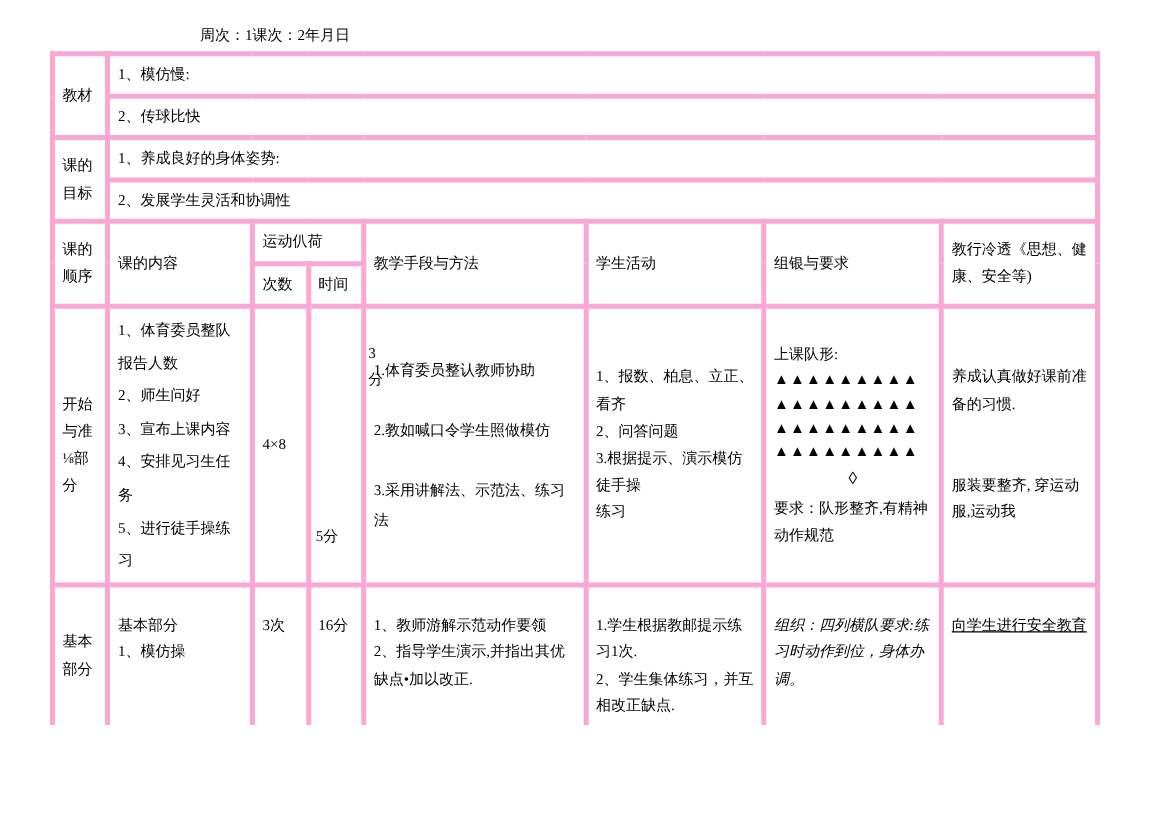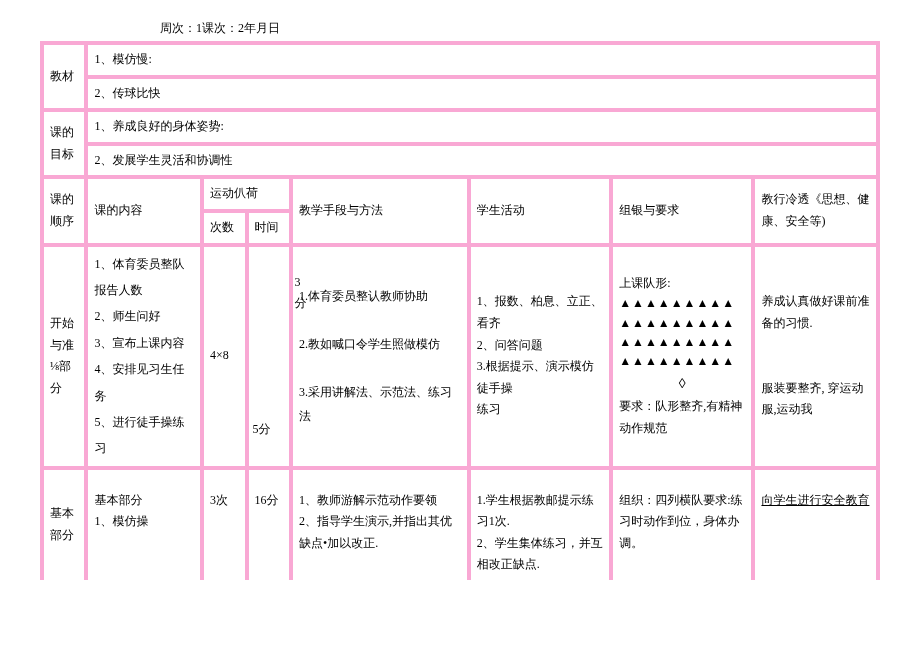--- a/index.html
+++ b/index.html
@@ -155,18 +155,18 @@
     <td class="vtop" style="border-bottom:none; padding-top:20px;">
       <div>基本部分</div>
       <div>1、模仿操</div>
     </td>
     <td class="vtop" style="border-bottom:none; padding-top:20px;">3次</td>
     <td class="vtop" style="border-bottom:none; padding-top:20px;">16分</td>
     <td class="vtop" style="white-space: pre-line; border-bottom:none; padding-top:20px;">1、教师游解示范动作要领
 2、指导学生演示,并指出其优缺点•加以改正.</td>
     <td class="vtop" style="white-space: pre-line; border-bottom:none; padding-top:20px;">1.学生根据教邮提示练习1次.
 2、学生集体练习，并互相改正缺点.</td>
-    <td class="vtop" style="border-bottom:none; padding-top:20px;">组织：四列横队要求:练习时动作到位，身体办调。</td>
+    <td class="vtop" style="border-bottom:none; padding-top:20px;font-style:italic;">组织：四列横队要求:练习时动作到位，身体办调。</td>
     <td class="vtop" style="border-bottom:none; padding-top:20px;text-decoration:underline;">向学生进行安全教育</td>
   </tr>
 
 </tbody>
   </table>
 
 </body></html>

